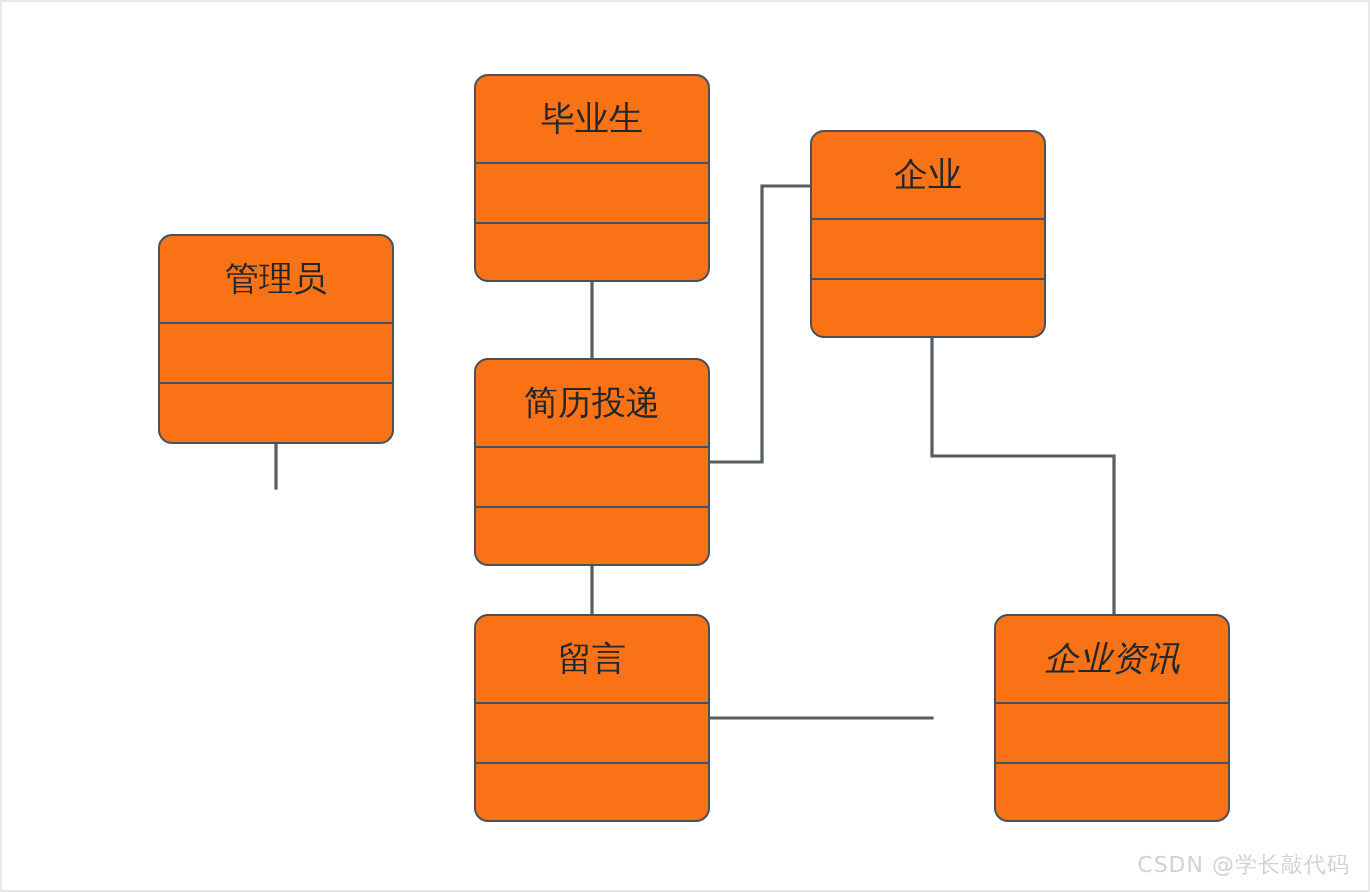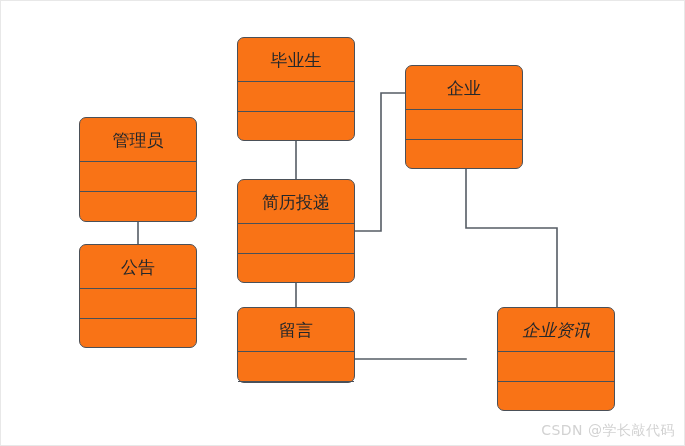--- a/index.html
+++ b/index.html
@@ -50,21 +50,21 @@
     border-bottom: 1.6px solid #4a5058;
   }
   .uml-ops {
     box-sizing: border-box;
     height: 30px;
   }
   #watermark {
     position: absolute;
     right: 9px;
     bottom: 5px;
-    font-size: 14px;
+    font-size: 11px;
     color: #d2d2d2;
     letter-spacing: 0.5px;
     white-space: nowrap;
     z-index: 5;
   }
 </style>
 </head>
 <body>
 
 <div id="canvas">
@@ -77,39 +77,34 @@
       <polyline points="465,140 465,227 556,227 556,306" fill="none" stroke="#555c64" stroke-width="1.6" stroke-linecap="square" stroke-linejoin="miter"></polyline>
       <polyline points="354,358 465,358" fill="none" stroke="#555c64" stroke-width="1.6" stroke-linecap="square" stroke-linejoin="miter"></polyline>
     </svg>
 
   <div class="uml-class" style="left:78px; top:116px; width:118px; height:105px;">
     <div class="uml-title">管理员</div>
     <div class="uml-attrs"></div>
     <div class="uml-ops"></div>
   </div>
 
-  <div class="uml-class" style="left:78px; top:243px; width:118px; height:104px;">
-    <div class="uml-title">公告</div>
-    <div class="uml-attrs"></div>
-    <div class="uml-ops"></div>
-  </div>
 
   <div class="uml-class" style="left:236px; top:36px; width:118px; height:104px;">
     <div class="uml-title">毕业生</div>
     <div class="uml-attrs"></div>
     <div class="uml-ops"></div>
   </div>
 
   <div class="uml-class" style="left:236px; top:178px; width:118px; height:104px;">
     <div class="uml-title">简历投递</div>
     <div class="uml-attrs"></div>
     <div class="uml-ops"></div>
   </div>
 
-  <div class="uml-class" style="left:236px; top:306px; width:118px; height:76px;">
+  <div class="uml-class" style="left:236px; top:306px; width:118px; height:104px;">
     <div class="uml-title">留言</div>
     <div class="uml-attrs"></div>
     <div class="uml-ops"></div>
   </div>
 
   <div class="uml-class" style="left:404px; top:36px; width:118px; height:104px;margin-top:28px;">
     <div class="uml-title">企业</div>
     <div class="uml-attrs"></div>
     <div class="uml-ops"></div>
   </div>

